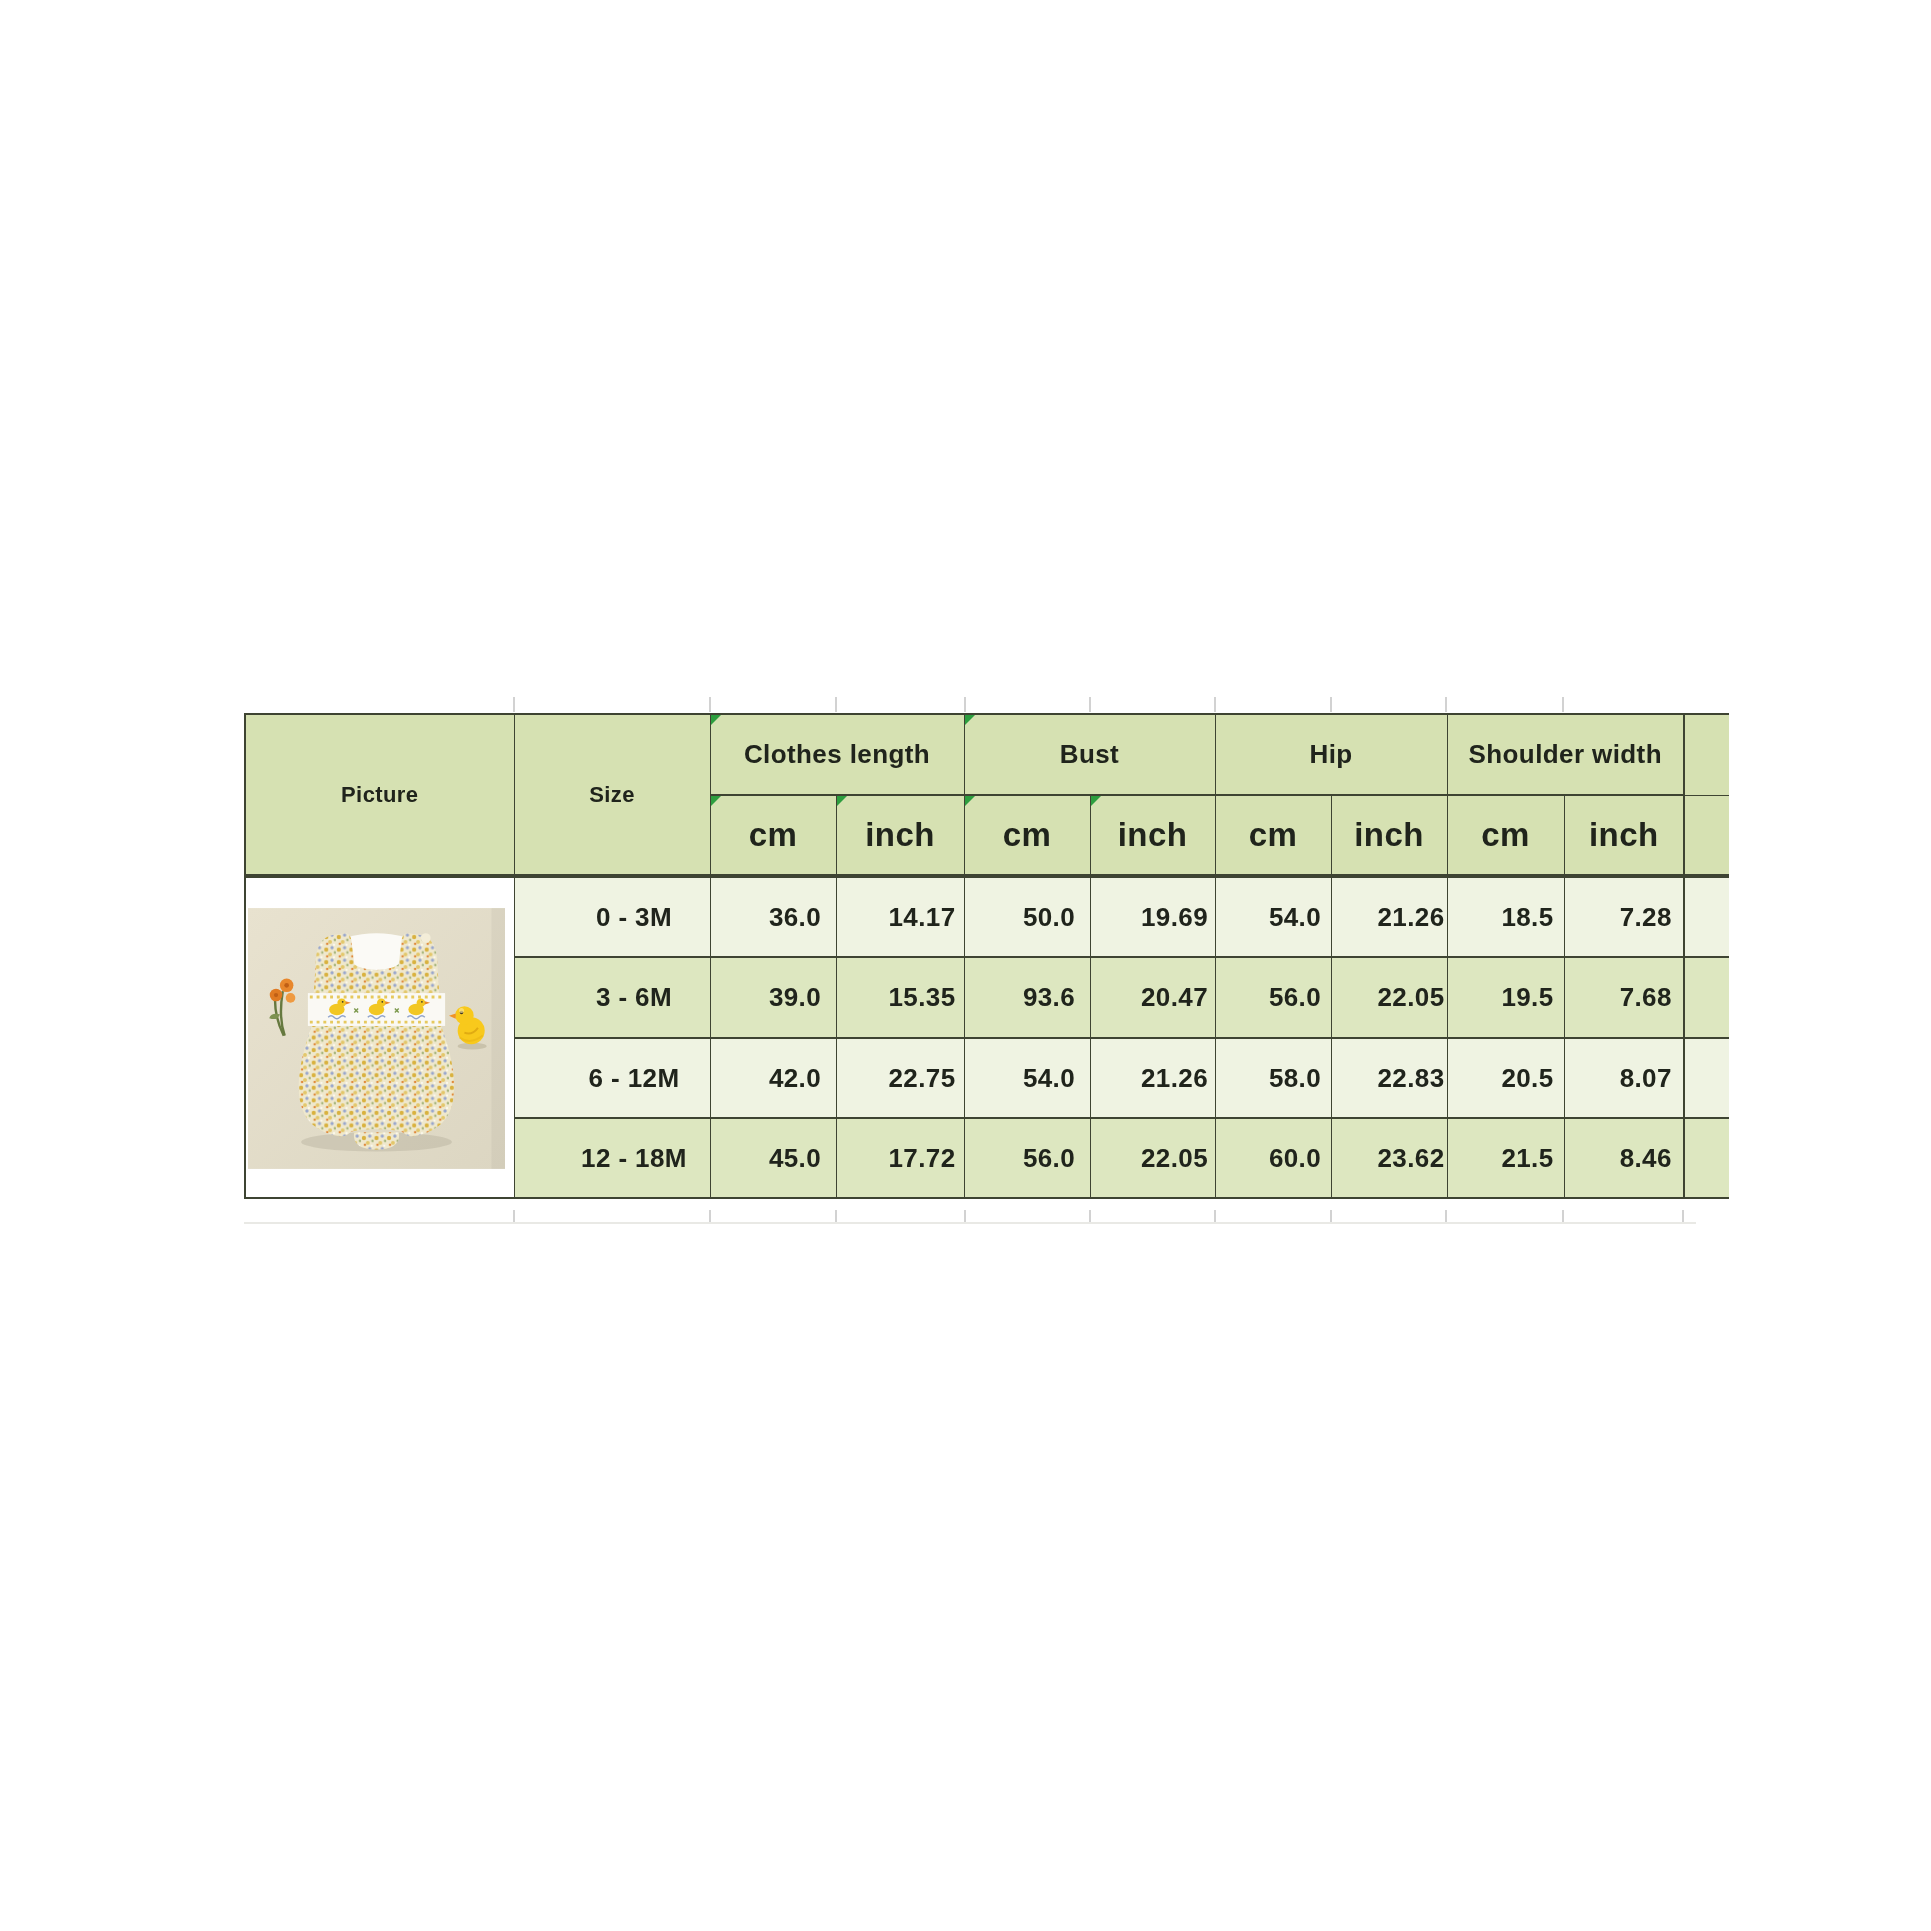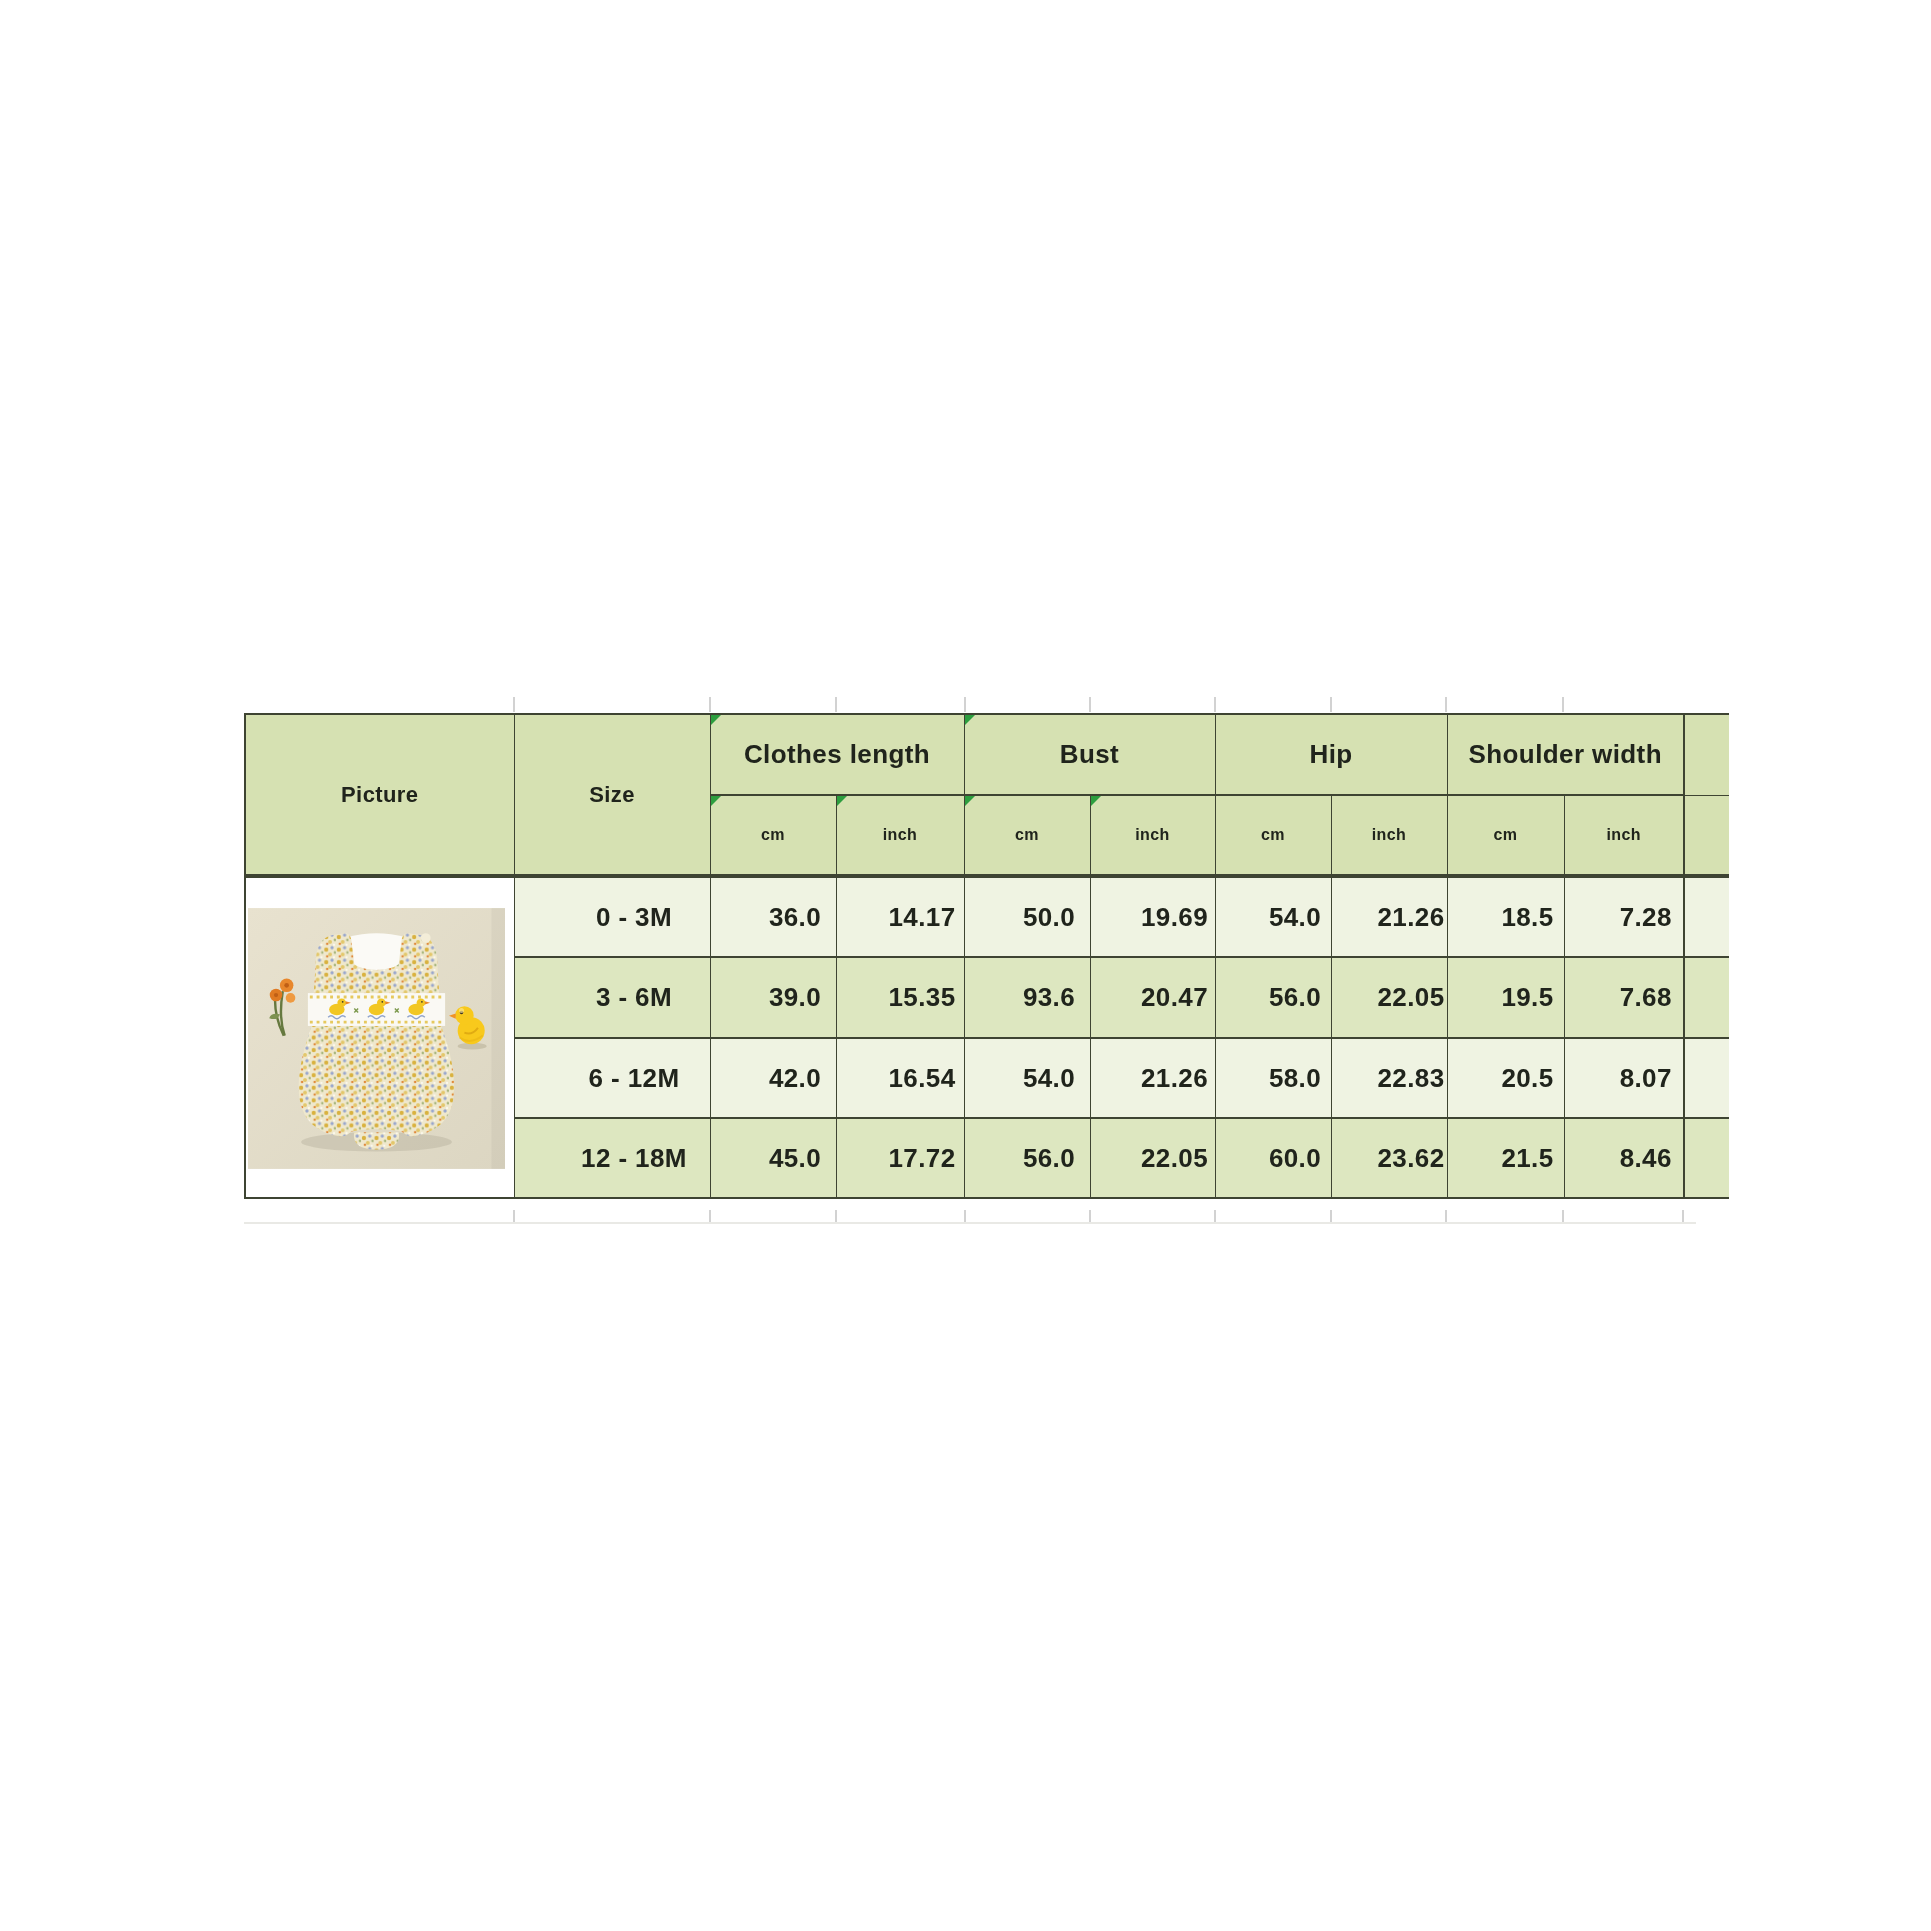--- a/index.html
+++ b/index.html
@@ -29,21 +29,21 @@
   }
   td,th{
     border:1.9px solid var(--border);
     text-align:center;vertical-align:middle;
     padding:0;position:relative;
     font-weight:700;letter-spacing:0.4px;
     overflow:hidden;
   }
   th.group{background:var(--hdr);font-size:26px;}
   th.merged{background:var(--hdr);font-size:22px;}
-  th.unit{background:var(--hdr);font-size:16px;}
+  th.unit{background:var(--hdr);font-size:33px;}
   tr.units th{border-top:2.9px solid var(--border);}
   tr.data td{font-size:26px;}
   tr.data td{border-top:2.9px solid var(--border);padding-left:44px;}
   tr.data.first td{border-top:4.8px solid var(--border);}
   tr.data.light td{background:var(--row-light);}
   tr.data.dark td{background:var(--row-dark);}
   td.photo-cell{background:#ffffff !important;vertical-align:top;}
   td.sliver{border-left:2.9px solid var(--border);border-right:none;}
   td.sliver.h{background:var(--hdr);}
   .tri{
@@ -224,21 +224,21 @@
     <td>56.0</td>
     <td>22.05</td>
     <td>19.5</td>
     <td>7.68</td>
     <td class="sliver" style="background:var(--row-dark)"></td>
   </tr>
 
   <tr style="height:80px" class="data light">
     <td>6 - 12M</td>
     <td>42.0</td>
-    <td>16.54</td>
+    <td>22.75</td>
     <td>54.0</td>
     <td>21.26</td>
     <td>58.0</td>
     <td>22.83</td>
     <td>20.5</td>
     <td>8.07</td>
     <td class="sliver" style="background:var(--row-light)"></td>
   </tr>
 
   <tr style="height:80px" class="data dark">

